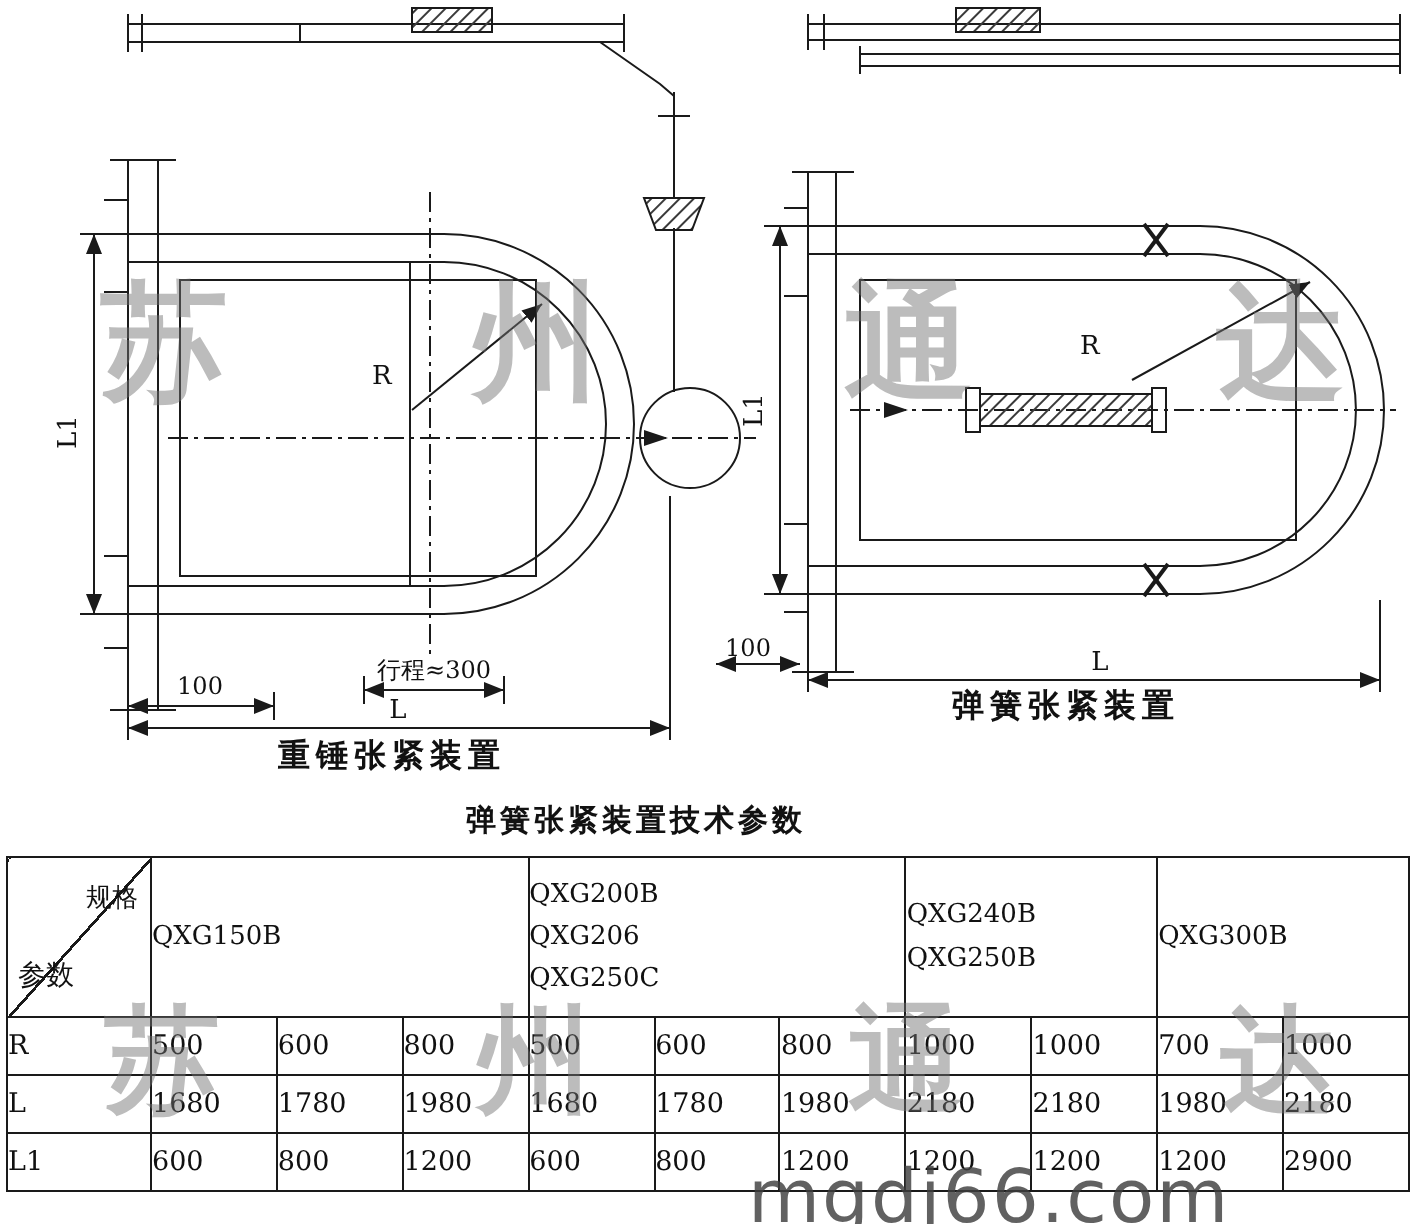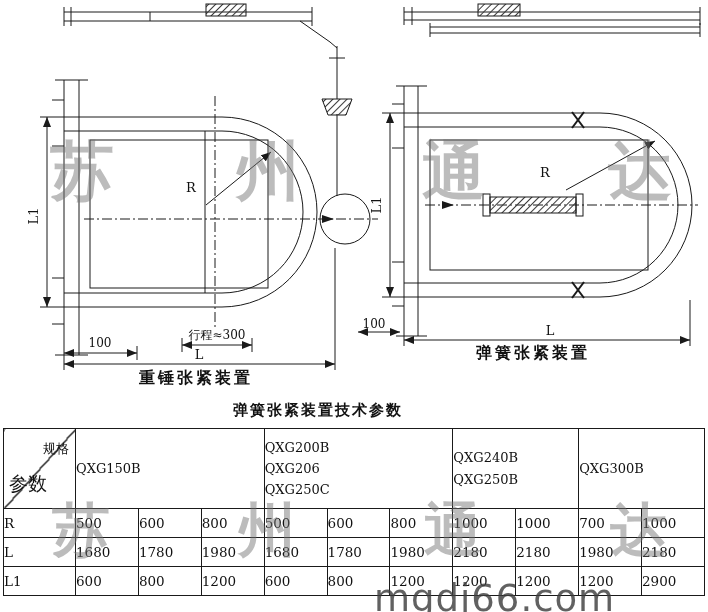--- a/index.html
+++ b/index.html
@@ -34,21 +34,21 @@
   }
   table.spec td { border:1px solid #1a1a1a; padding:0; height:29px; }
   tr.head td { height:80px; font-size:13px; }
   td.corner {
     position:relative;
     background:linear-gradient(to bottom right,
       transparent calc(50% - 0.7px), #1a1a1a calc(50% - 0.7px),
       #1a1a1a calc(50% + 0.7px), transparent calc(50% + 0.7px));
   }
   .c-top { position:absolute; top:11px; right:6px; font-size:13px; }
-  .c-bot { position:absolute; bottom:11px; left:5px; font-size:19px; }
+  .c-bot { position:absolute; bottom:11px; left:5px; font-size:14px; }
   .grp-line { line-height:1.62; }
 </style>
 </head>
 <body>
 
 <div class="page">
 
   <svg class="drawing-svg" width="708" height="400" viewBox="0 0 708 400" style="font-family:'DejaVu Serif',serif;">
     <defs>
       <marker id="ar" markerWidth="11" markerHeight="8" refX="10" refY="4" orient="auto-start-reverse" markerUnits="userSpaceOnUse">

